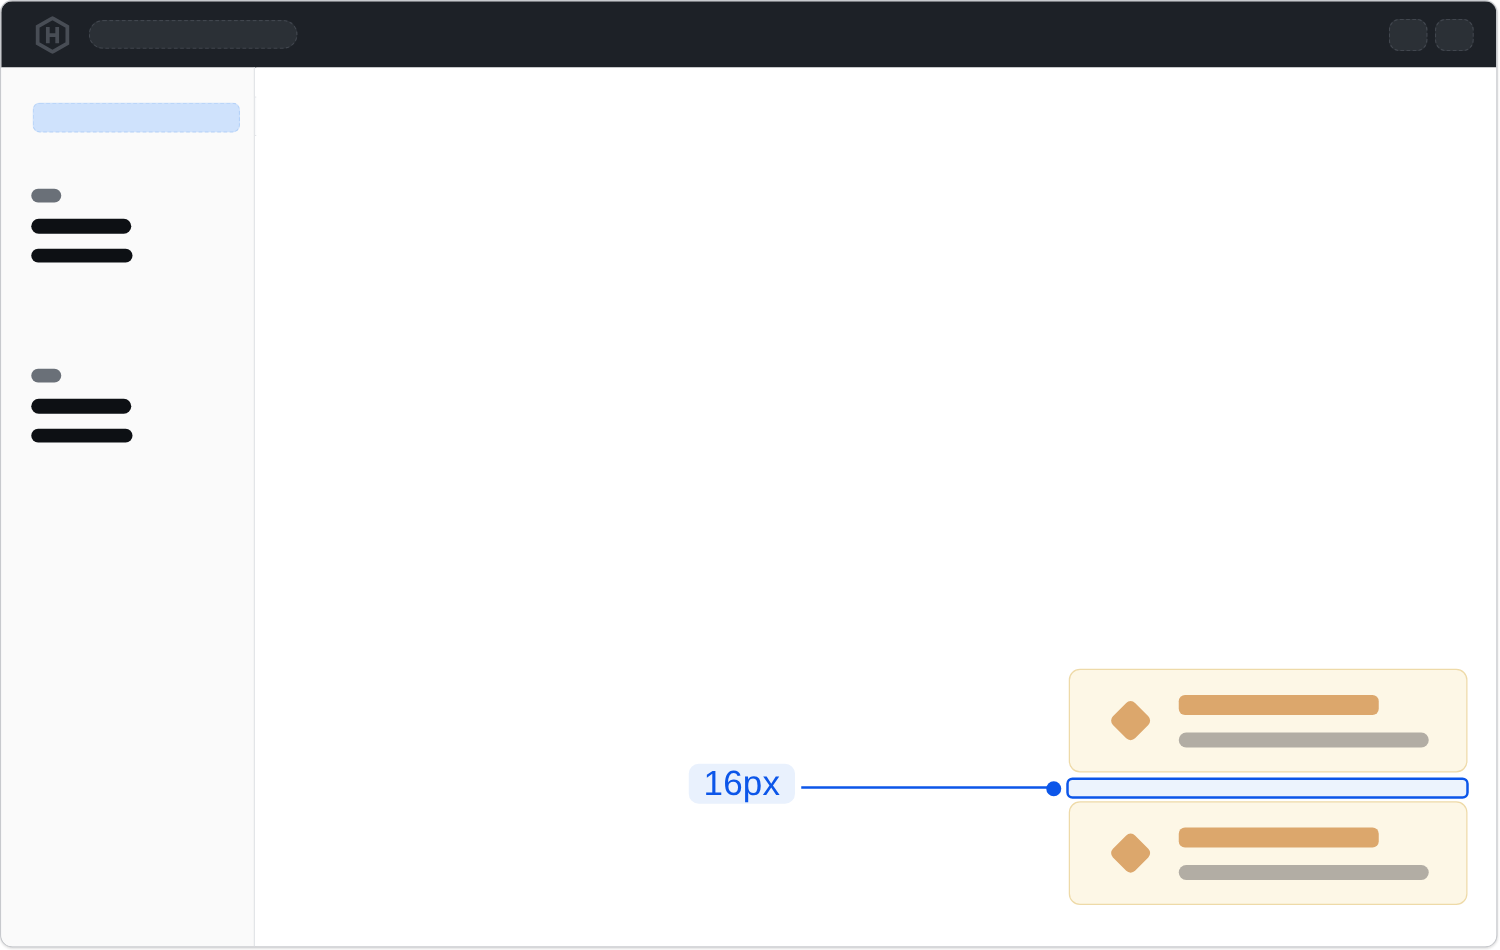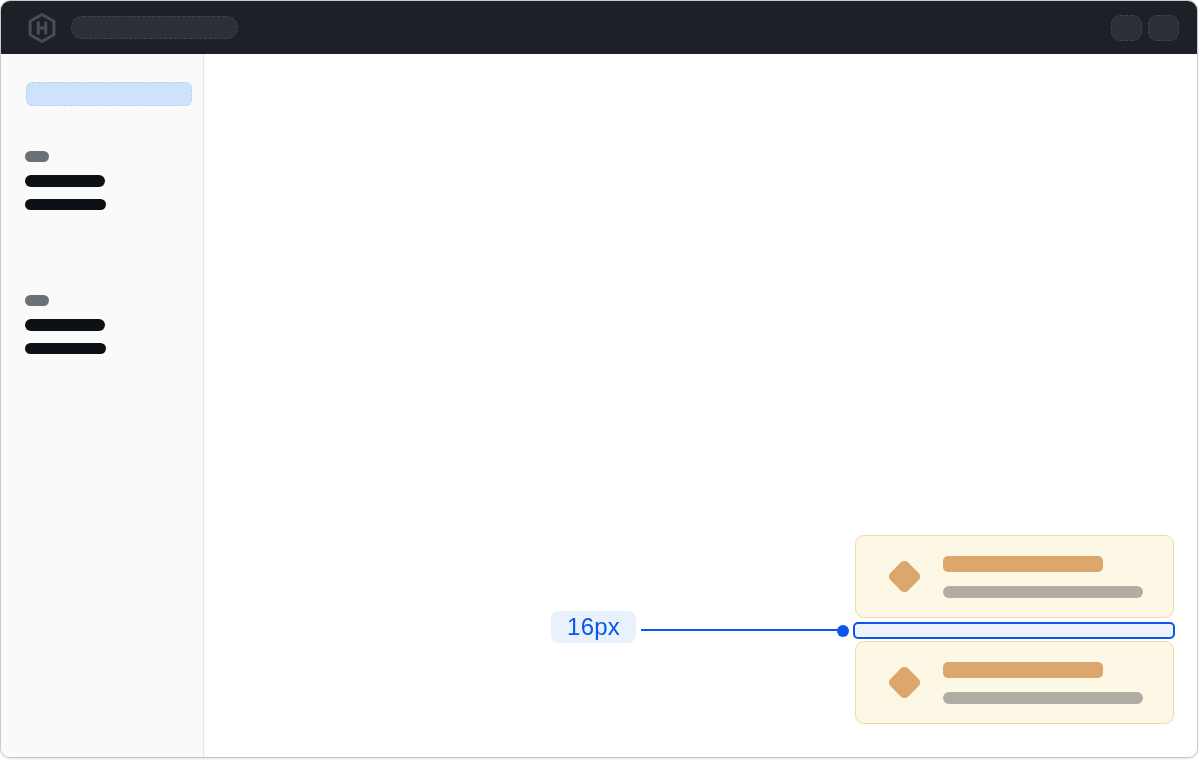--- a/index.html
+++ b/index.html
@@ -56,21 +56,21 @@
     background:var(--c-card-accent,#dca76c);}
   .card-sub-skel{width:200px;height:12px;border-radius:6px;
     background:var(--c-card-muted,#b2ada4);}
 
   
   .gap-highlight{position:absolute;left:852px;top:621px;width:322px;height:17px;
     border:2px solid var(--c-accent,#0c56e9);border-radius:5px;
     background:var(--c-highlight-fill,#ecf3fd);box-sizing:border-box;}
   .gap-label{position:absolute;left:550px;top:610px;width:85px;height:32px;
     border-radius:8px;background:var(--c-annotation-label-bg,#e9f1fd);
-    color:var(--c-accent,#0c56e9);font-size:24px;font-weight:500;
+    color:var(--c-accent,#0c56e9);font-size:28px;font-weight:500;
     display:flex;align-items:center;justify-content:center;letter-spacing:.2px;}
   .gap-line{position:absolute;left:640px;top:628px;width:200px;height:2px;
     background:var(--c-accent,#0c56e9);}
   .gap-dot{position:absolute;left:836px;top:624px;width:12px;height:12px;
     border-radius:50%;background:var(--c-accent,#0c56e9);}
 </style>
 </head>
 <body>
 
 <div class="window">

